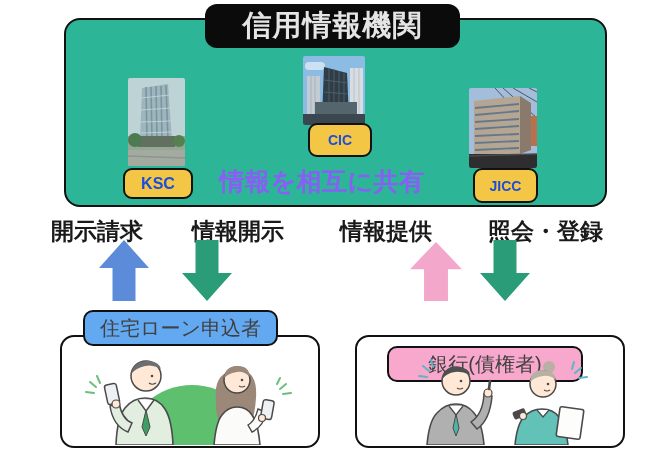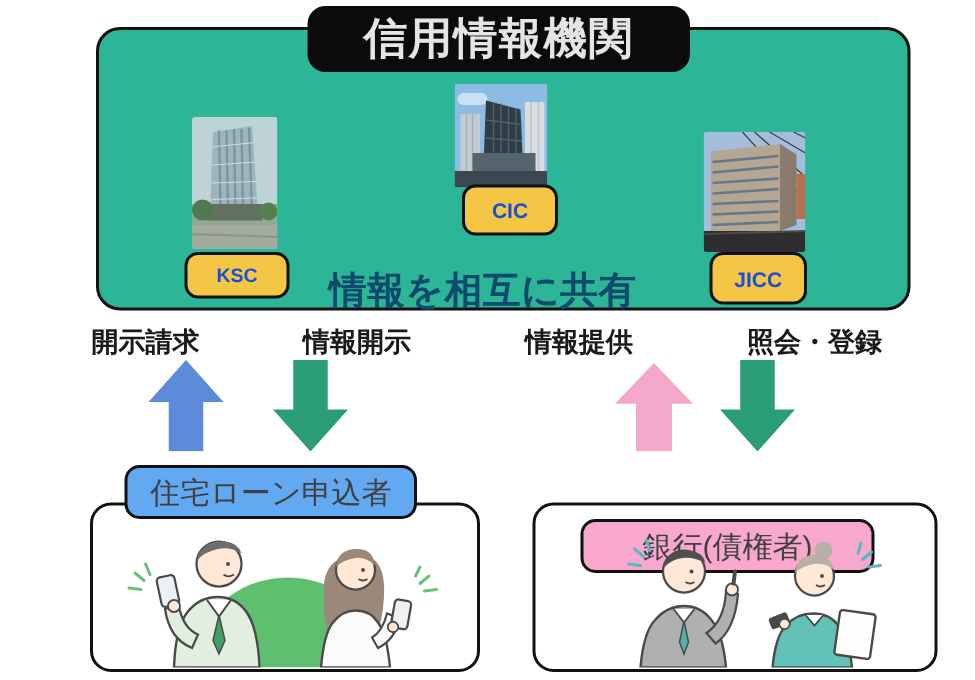--- a/index.html
+++ b/index.html
@@ -14,37 +14,37 @@
     position:absolute; left:64px; top:18px; width:543px; height:189px;
     background:#2db597; border:2.5px solid #111; border-radius:16px;
   }
   .title-banner {
     position:absolute; left:205px; top:4px; width:255px; height:44px;
     background:#0b0b0b; border-radius:12px; z-index:3;
     display:flex; align-items:center; justify-content:center;
     color:#e5e5e5; font-size:29px; font-weight:bold; letter-spacing:1px;
   }
   .share-text {
-    position:absolute; left:212px; top:177px; width:220px; z-index:2;
-    text-align:center; color:#0c4a6e; font-size:25px; font-weight:bold;
+    position:absolute; left:212px; top:165px; width:220px; z-index:2;
+    text-align:center; color:#8b5cf6; font-size:25px; font-weight:bold;
     letter-spacing:0.5px;
   }
   .bureau-photo {
     position:absolute; z-index:2; overflow:hidden; border-radius:2px;
   }
   .bureau-photo svg { display:block; width:100%; height:100%; }
   .bureau-tag {
     position:absolute; z-index:3; background:#f3c645; border:2.5px solid #111;
     border-radius:9px; display:flex; align-items:center; justify-content:center;
     color:#1d4ed8; font-weight:bold;
   }
   
   .flow-label {
     position:absolute; top:216px; text-align:center; color:#1a1a1a;
-    font-size:18px; font-weight:bold; white-space:nowrap;
+    font-size:23px; font-weight:bold; white-space:nowrap;
   }
   .arrow { position:absolute; }
   .arrow-up   { clip-path:polygon(50% 0%,100% 46%,73% 46%,73% 100%,27% 100%,27% 46%,0% 46%); }
   .arrow-down { clip-path:polygon(50% 100%,100% 54%,73% 54%,73% 0%,27% 0%,27% 54%,0% 54%); }
   
   .entity-box {
     position:absolute; top:335px; height:113px; background:#fff;
     border:2.5px solid #111; border-radius:14px; z-index:1;
   }
   .entity-tag {
@@ -86,21 +86,21 @@
           <line x1="13" y1="55" x2="44" y2="54"></line>
       </g>
       <rect x="10" y="58" width="37" height="11" fill="#62705f"></rect>
       <circle cx="7" cy="62" r="7" fill="#4e7a52"></circle>
       <circle cx="51" cy="63" r="6" fill="#55814f"></circle>
       <rect y="72" width="57" height="16" fill="#a3aba1"></rect>
       <line x1="0" y1="78" x2="57" y2="80" stroke="#8d958c" stroke-width="1.5"></line>
     </svg>
   </div>
 
-  <div class="bureau-tag" style="left:123px; top:168px; width:70px; height:31px; font-size:13px;">KSC</div>
+  <div class="bureau-tag" style="left:123px; top:168px; width:70px; height:31px; font-size:16px;">KSC</div>
 
   <div class="bureau-photo" style="left:303px; top:56px; width:62px; height:69px;">
     <svg viewBox="0 0 62 69">
       <rect width="62" height="69" fill="#8cbce4"></rect>
       <rect x="2" y="6" width="20" height="8" rx="4" fill="#ffffff" opacity="0.55"></rect>
       <rect x="4" y="20" width="13" height="42" fill="#c2ccd2"></rect>
       <g stroke="#a6b2ba" stroke-width="1">
           <line x1="8" y1="20" x2="8" y2="62"></line>
           <line x1="12" y1="20" x2="12" y2="62"></line>
         </g>

